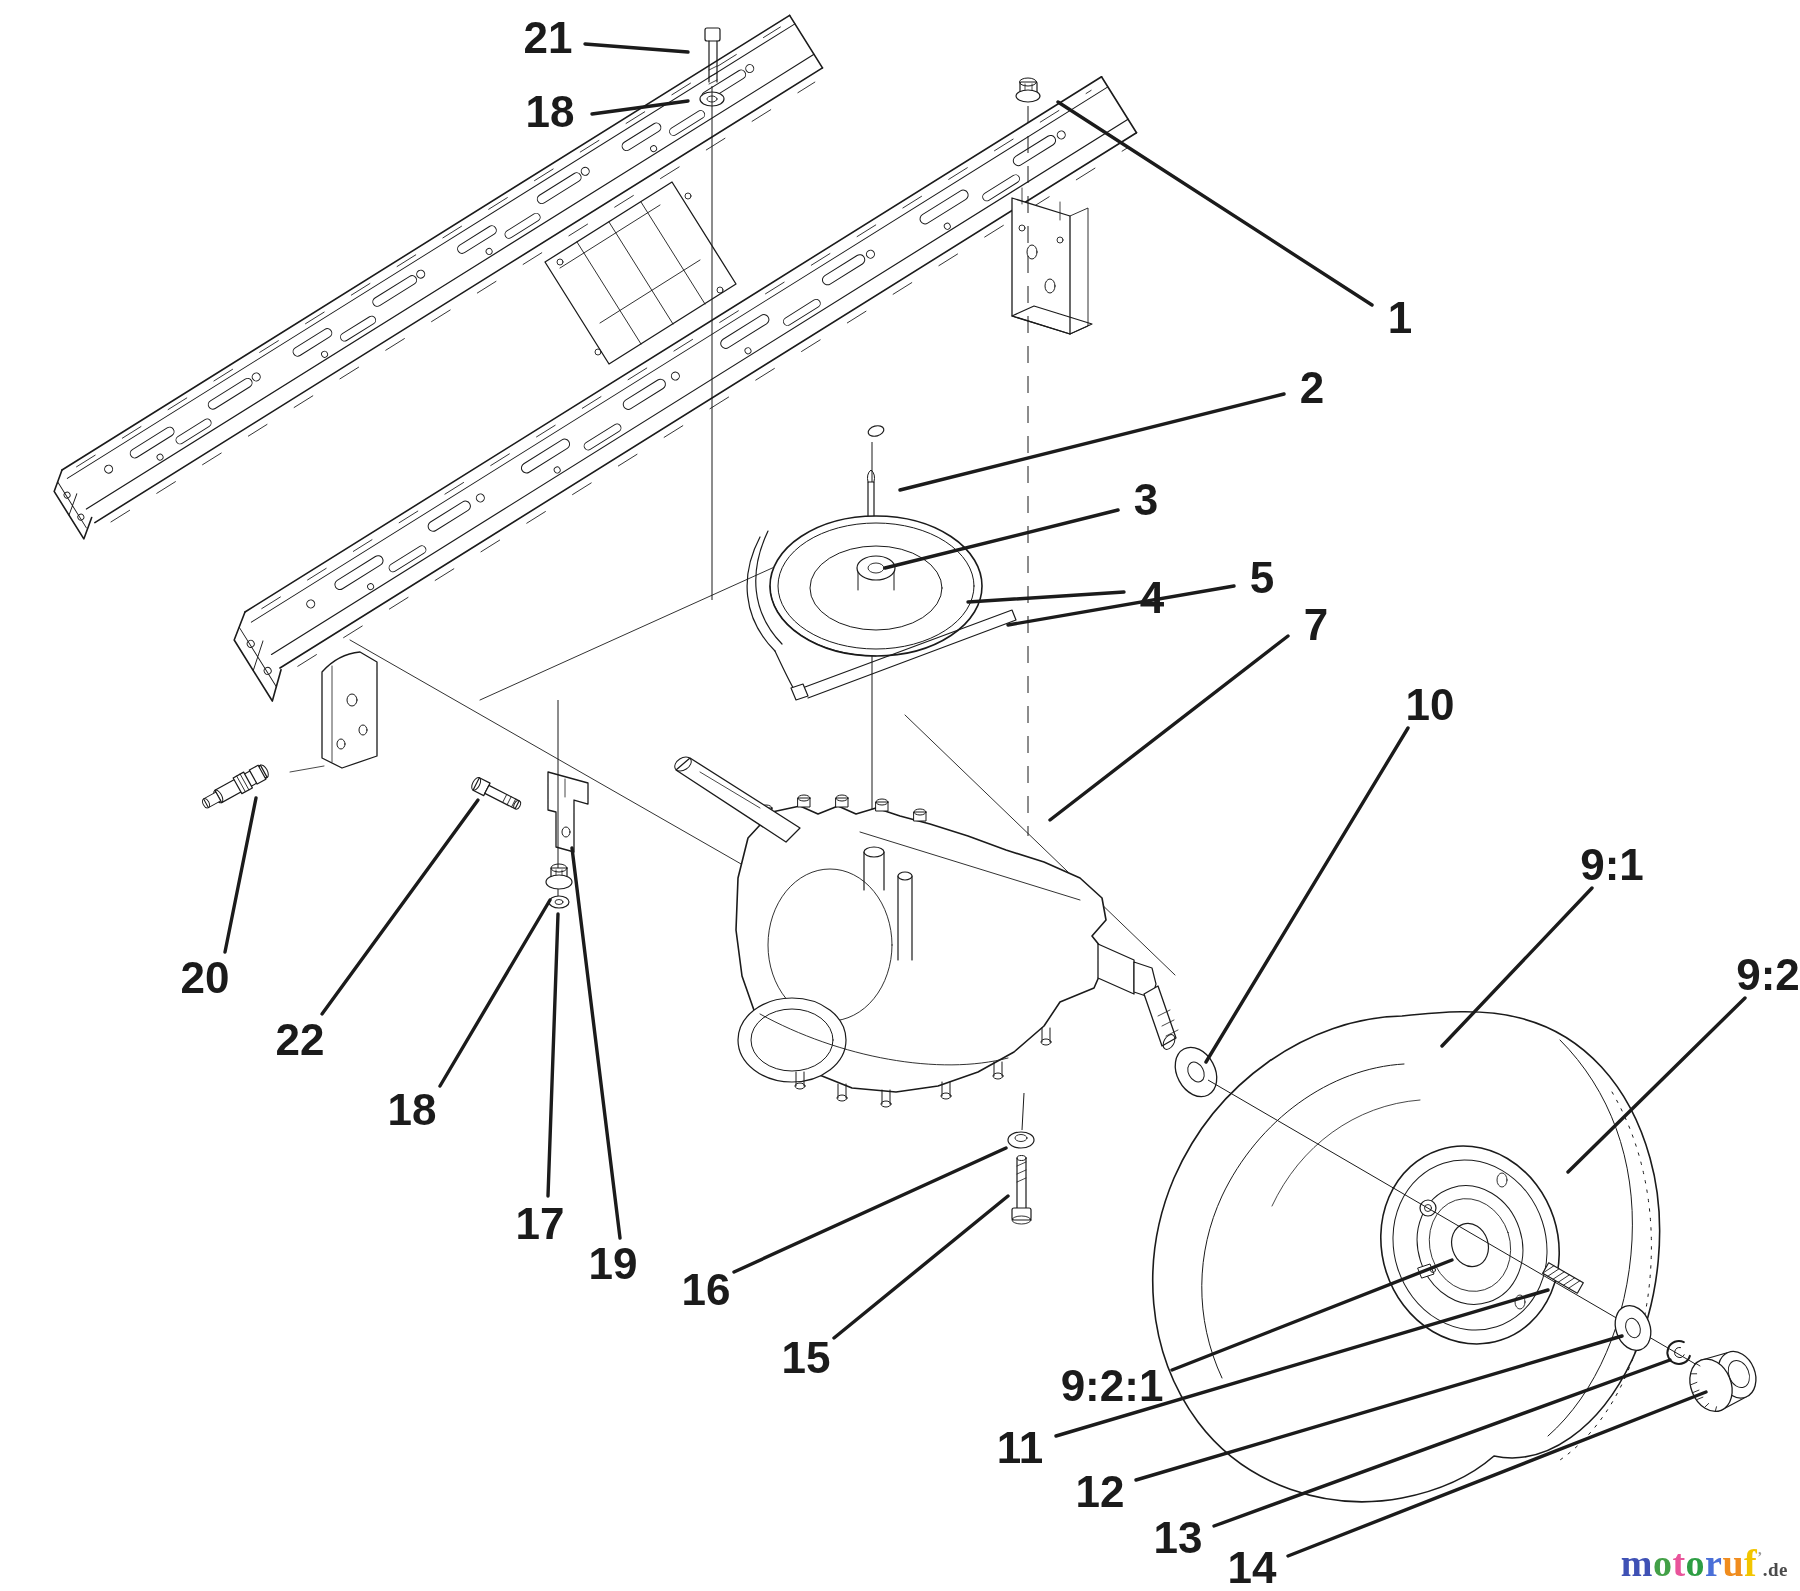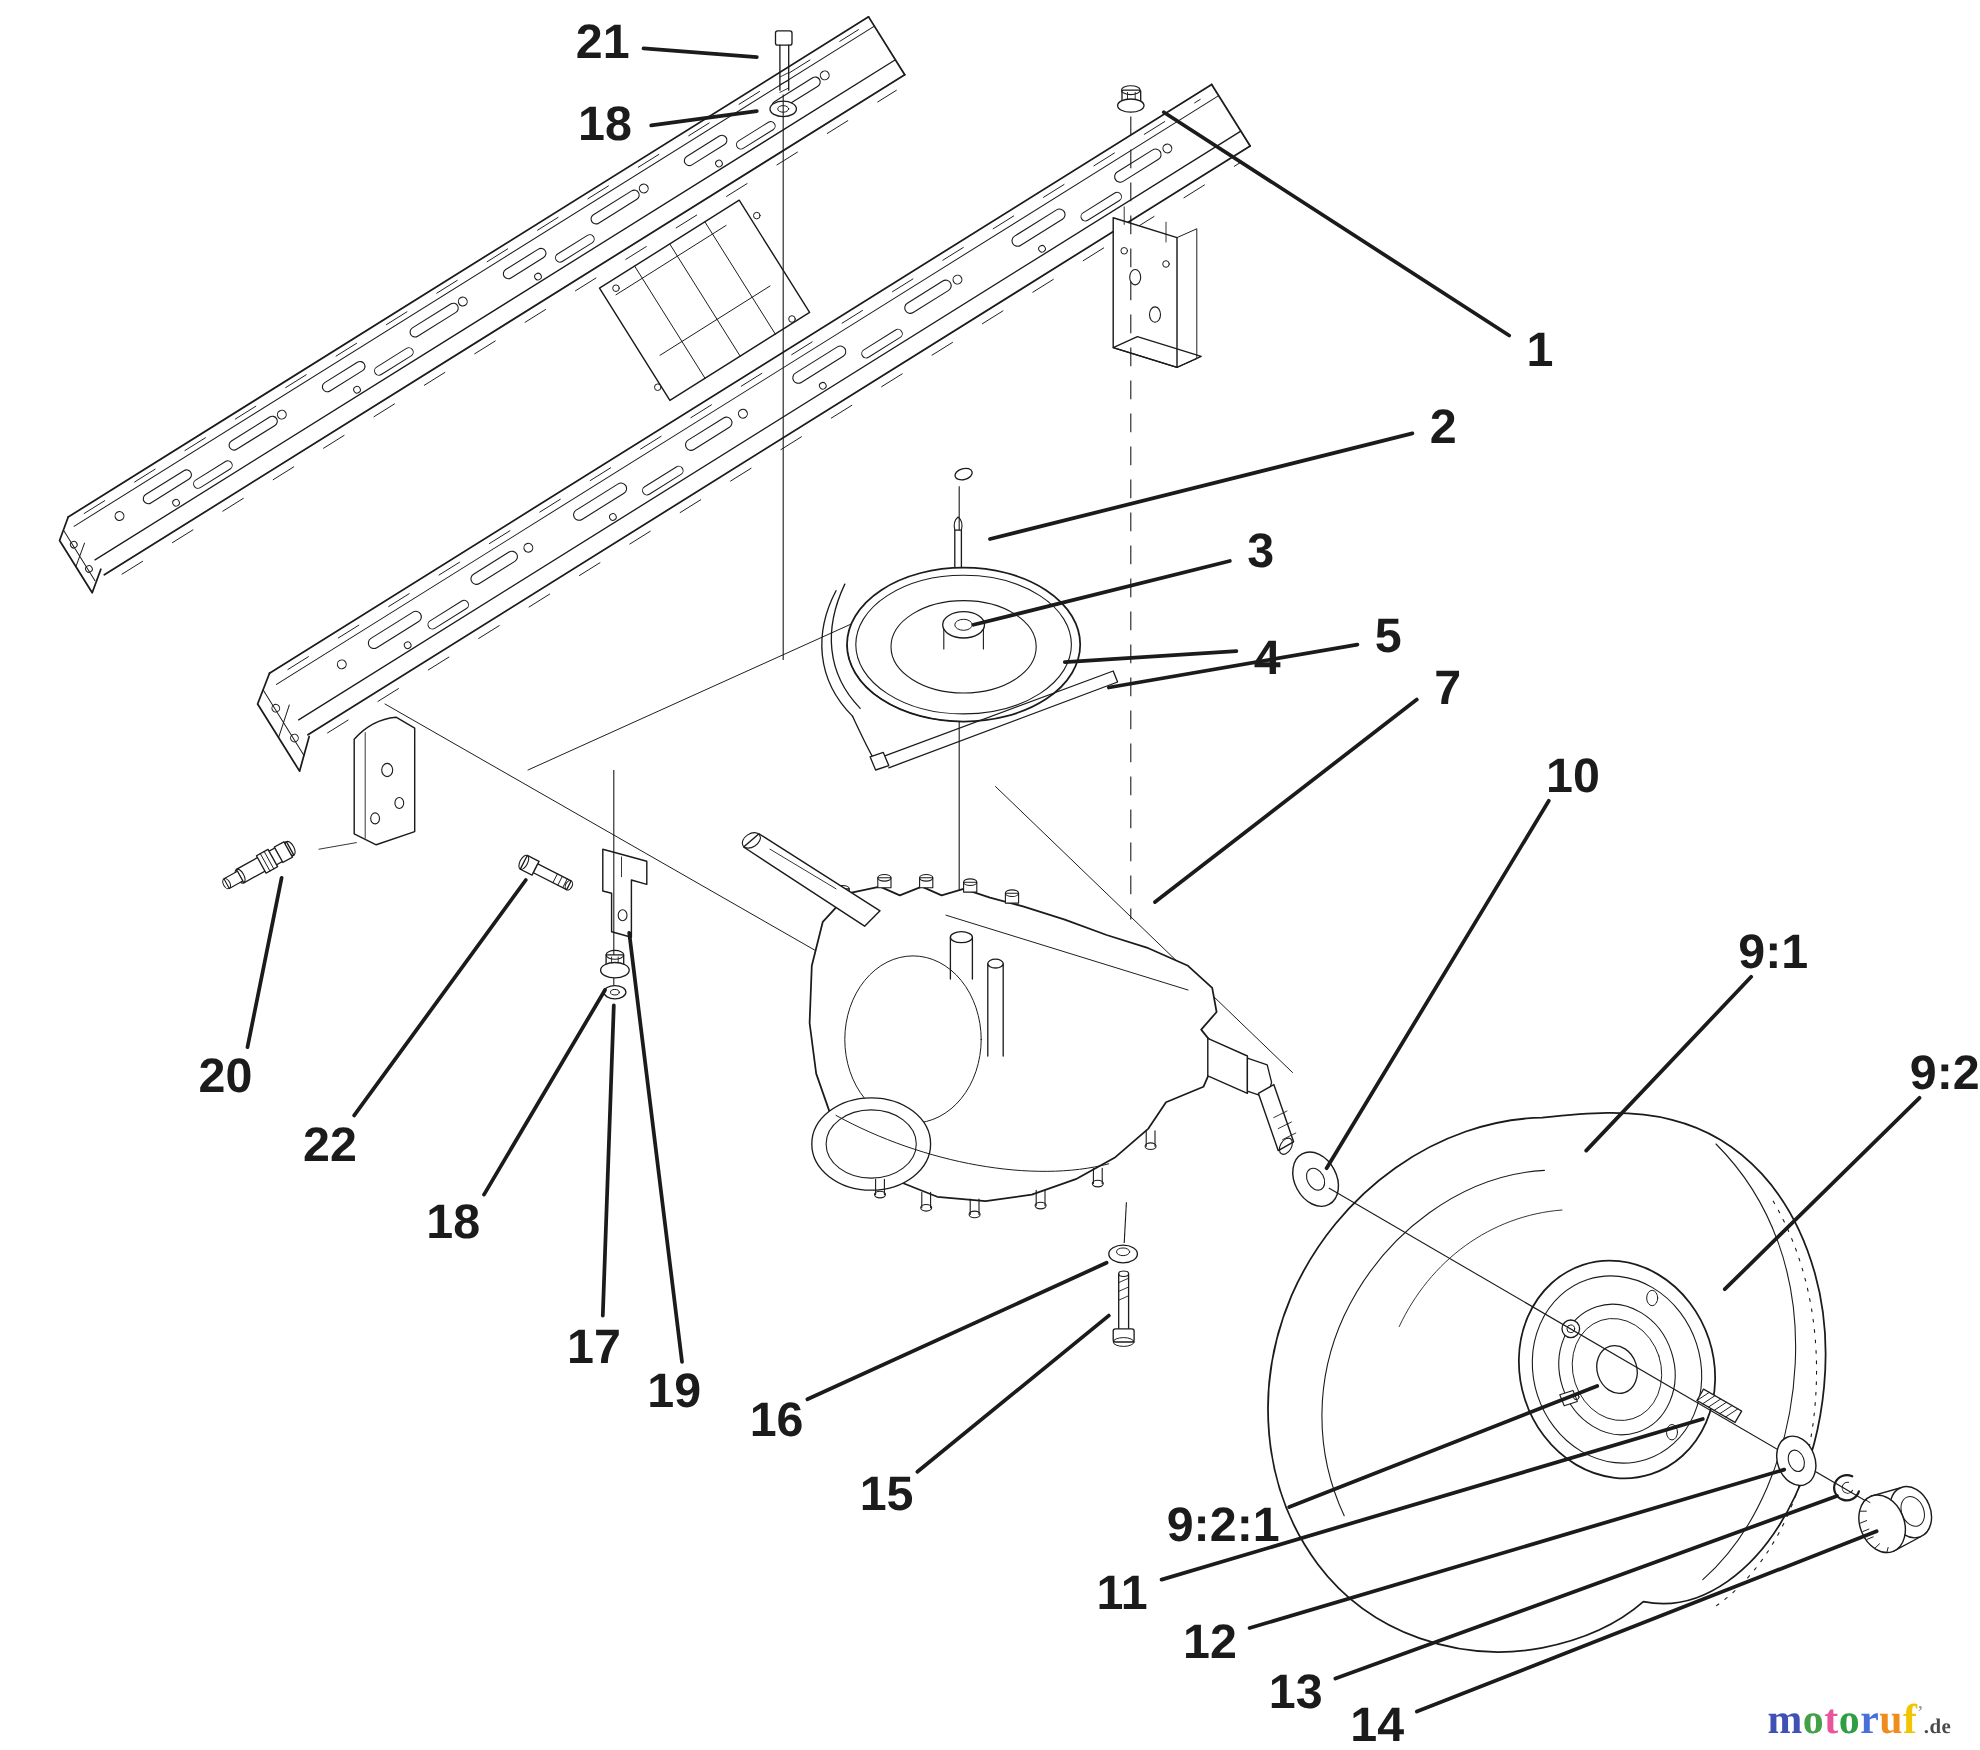--- a/index.html
+++ b/index.html
@@ -10,21 +10,21 @@
   .w08{stroke-width:0.8;} .w09{stroke-width:0.9;} .w1{stroke-width:1;} .w12{stroke-width:1.2;}
   .w13{stroke-width:1.3;} .w16{stroke-width:1.6;}
   .fillw{fill:#ffffff;}
   .leader{stroke:#1b1b1b;stroke-width:3.4;stroke-linecap:round;}
   .cline{stroke:#1b1b1b;stroke-width:1;}
   .dashB{stroke-dasharray:17 13;}
   .dashdot{stroke-dasharray:22 32;stroke-width:0.8;}
   .dotted{stroke-dasharray:2.5 7;}
   text.callout{font-family:"Liberation Sans", sans-serif;font-weight:700;font-size:44px;
                fill:#1b1b1b;text-anchor:middle;}
-  #brand{position:absolute;right:26px;bottom:6px;
+  #brand{position:absolute;right:12px;bottom:6px;
          font-family:"Liberation Serif", serif;font-weight:700;font-size:38px;
          letter-spacing:0.5px;white-space:nowrap;}
   #brand .suffix{font-size:19px;font-weight:700;}
   #brand .mark{font-size:15px;vertical-align:super;color:#9a9a9a;}
 </style>
 </head>
 <body>
 
 <svg width="1800" height="1591" viewBox="0 0 1800 1591">
 

